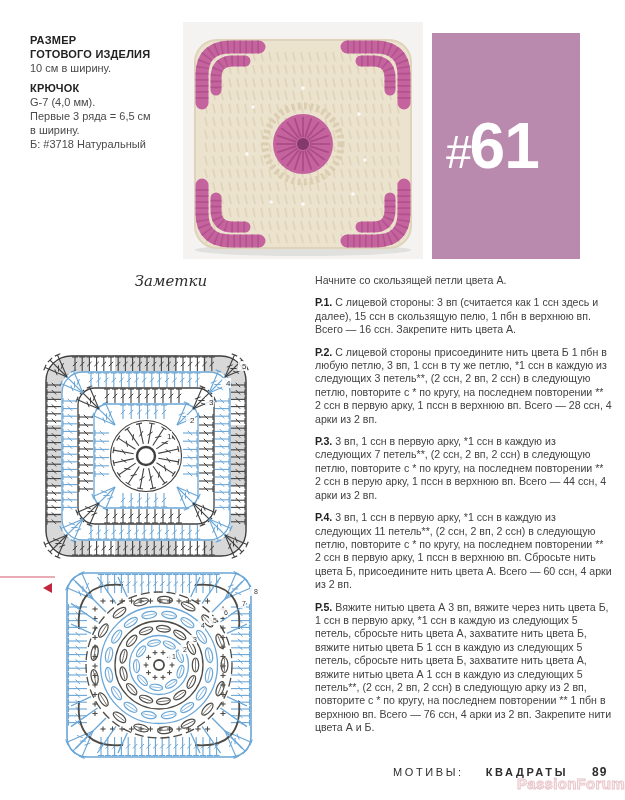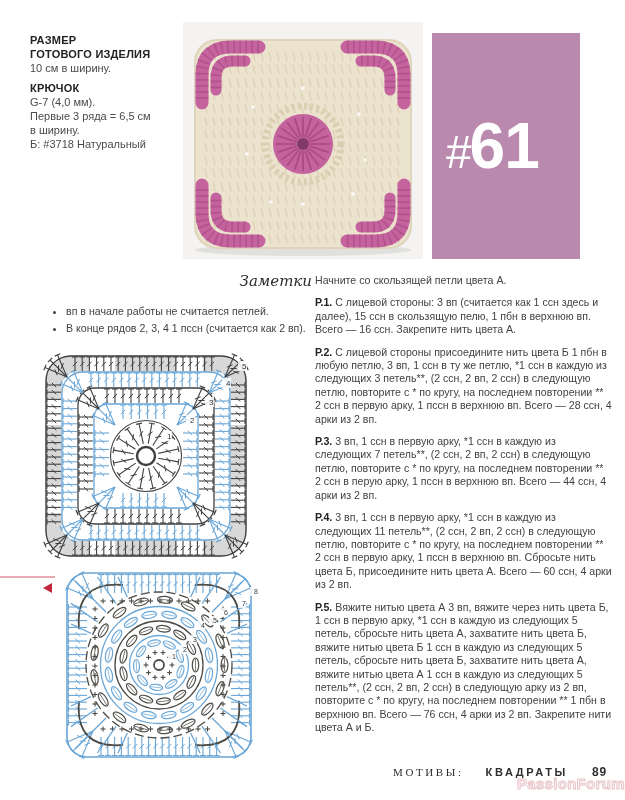--- a/index.html
+++ b/index.html
@@ -18,40 +18,40 @@
   .photo svg { display:block; }
 
   
   .plate { position:absolute; left:432px; top:33px; width:148px; height:226px; display:flex; align-items:center; }
   .plate-inner { display:flex; align-items:baseline; padding-left:14px; color:#fff; }
   .plate-hash { font-size:46px; font-weight:normal; letter-spacing:-2px; }
   .plate-num { font-size:64px; font-weight:bold; letter-spacing:-1px; }
 
   
   .notes { position:absolute; left:30px; top:272px; width:282px; }
-  .notes-title { font-family:"DejaVu Serif","Liberation Serif",serif; font-style:italic; font-size:15px; text-align:right; color:#2e2e2e; margin-bottom:13px; }
+  .notes-title { font-family:"DejaVu Serif","Liberation Serif",serif; font-style:italic; font-size:15px; text-align:center; color:#2e2e2e; margin-bottom:2px; }
   .notes ul { list-style:disc outside; padding-left:36px; font-size:10.6px; line-height:17px; color:#424242; }
 
   
   .instr { position:absolute; left:315px; top:274px; width:297px; font-size:10.6px; line-height:13.4px; color:#424242; }
   .instr p { margin-bottom:9px; }
   .instr b { color:#222; }
 
   
   .chart1 { position:absolute; left:30px; top:353px; width:232px; height:210px; }
   .chart2 { position:absolute; left:55px; top:566px; width:248px; height:212px; }
 
   
   .rule-pink { position:absolute; left:0; top:576px; width:55px; height:2px; background:#e9abb5; }
   .arrow-red { position:absolute; left:43px; top:583px; width:0; height:0;
                border-top:5px solid transparent; border-bottom:5px solid transparent; border-right:9px solid #c32740; }
 
   
   .footer { position:absolute; left:393px; top:765px; display:flex; align-items:baseline; font-size:11px; color:#2e2e2e; }
-  .footer .sec { letter-spacing:2.6px;font-family:Liberation Serif, serif; }
+  .footer .sec { letter-spacing:2.6px; }
   .footer .secb { font-weight:bold; letter-spacing:2.6px; margin-left:6px;padding-left:16px; }
   .footer .pg { font-weight:bold; font-size:12px; margin-left:24px; letter-spacing:1px; }
 
   
   .watermark { position:absolute; left:517px; top:775px; font-size:15px; font-weight:bold;
                color:#faf3f4; -webkit-text-stroke:1px #e8c6cb; letter-spacing:.3px; }
 </style>
 </head>
 <body>
 
@@ -500,24 +500,20 @@
 
   <div class="plate" id="plate" style="background: rgb(185, 138, 173);">
     <div class="plate-inner">
       <span class="plate-hash">#</span>
       <span class="plate-num">61</span>
     </div>
   </div>
 
   <div class="notes">
     <div class="notes-title">Заметки</div>
-    <ul>
-      <li>вп в начале работы не считается петлей.</li>
-      <li>В конце рядов 2, 3, 4 1 пссн (считается как 2 вп).</li>
-    </ul>
   </div>
 
   <div class="instr">
     <p>Начните со скользящей петли цвета А.</p>
     <p><b>Р.1.</b> <span>С лицевой стороны: 3 вп (считается как 1 ссн здесь и далее), 15 ссн в скользящую пелю, 1 пбн в верхнюю вп. Всего — 16 ссн. Закрепите нить цвета А.</span></p>
     <p><b>Р.2.</b> <span>С лицевой стороны присоедините нить цвета Б 1 пбн в любую петлю, 3 вп, 1 ссн в ту же петлю, *1 ссн в каждую из следующих 3 петель**, (2 ссн, 2 вп, 2 ссн) в следующую петлю, повторите с * по кругу, на последнем повторении ** 2 ссн в первую арку, 1 пссн в верхнюю вп. Всего — 28 ссн, 4 арки из 2 вп.</span></p>
     <p><b>Р.3.</b> <span>3 вп, 1 ссн в первую арку, *1 ссн в каждую из следующих 7 петель**, (2 ссн, 2 вп, 2 ссн) в следующую петлю, повторите с * по кругу, на последнем повторении ** 2 ссн в перую арку, 1 пссн в верхнюю вп. Всего — 44 ссн, 4 арки из 2 вп.</span></p>
     <p><b>Р.4.</b> <span>3 вп, 1 ссн в первую арку, *1 ссн в каждую из следующих 11 петель**, (2 ссн, 2 вп, 2 ссн) в следующую петлю, повторите с * по кругу, на последнем повторении ** 2 ссн в первую арку, 1 пссн в верхнюю вп. Сбросьте нить цвета Б, присоедините нить цвета А. Всего — 60 ссн, 4 арки из 2 вп.</span></p>
     <p><b>Р.5.</b> <span>Вяжите нитью цвета А 3 вп, вяжите через нить цвета Б, 1 ссн в первую арку, *1 ссн в каждую из следующих 5 петель, сбросьте нить цвета А, захватите нить цвета Б, вяжите нитью цвета Б 1 ссн в каждую из следующих 5 петель, сбросьте нить цвета Б, захватите нить цвета А, вяжите нитью цвета А 1 ссн в каждую из следующих 5 петель**, (2 ссн, 2 вп, 2 ссн) в следующую арку из 2 вп, повторите с * по кругу, на последнем повторении ** 1 пбн в верхнюю вп. Всего — 76 ссн, 4 арки из 2 вп. Закрепите нити цвета А и Б.</span></p>
   </div>

